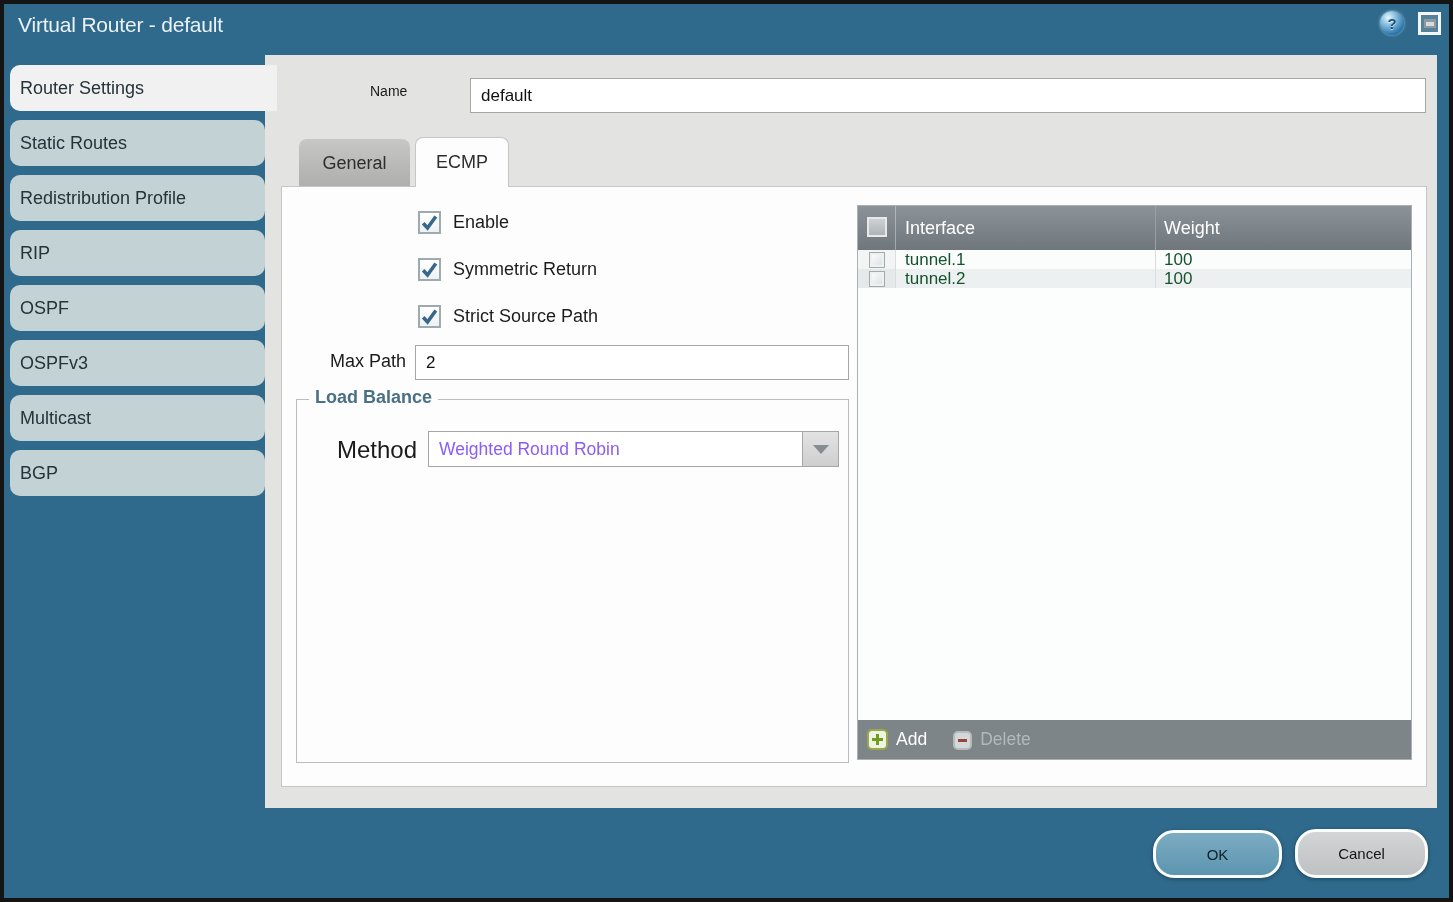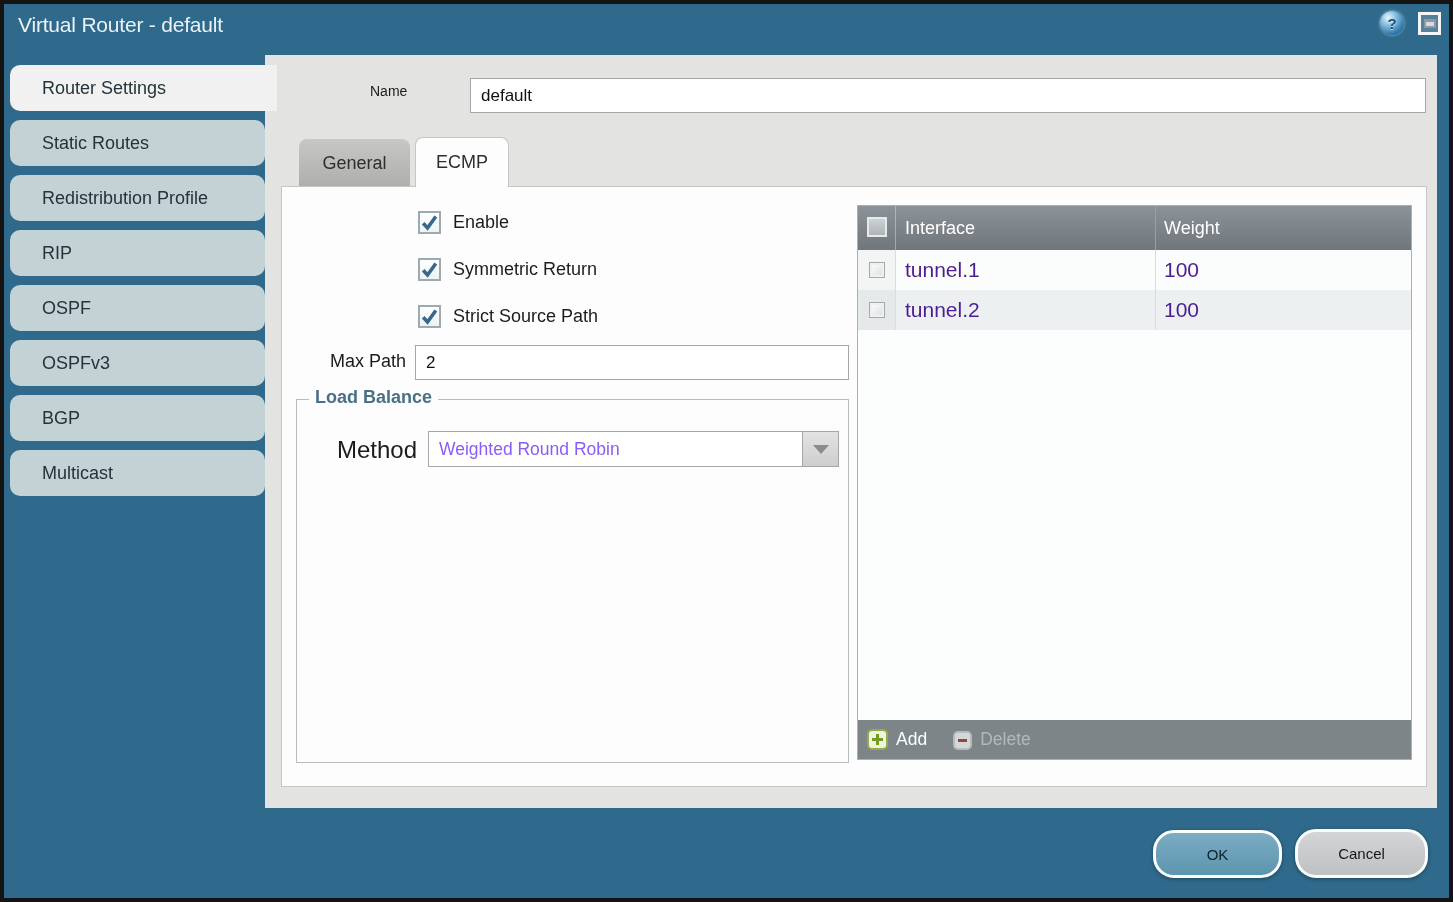--- a/index.html
+++ b/index.html
@@ -30,21 +30,21 @@
   }
   .restore-icon .inner {
     width:12px; height:9px; background:#d7dbdd; border:2px solid #8e9aa1;
     border-top:3px solid #8e9aa1;
   }
   
   .sidebar { position:absolute; left:10px; top:65px; width:255px; }
   .side-item {
     height:46px; margin-bottom:9px; border-radius:10px;
     background:#c3d2d5; color:#25333a;
-    font-size:18px; display:flex; align-items:center; padding-left:32px;
+    font-size:18px; display:flex; align-items:center; padding-left:10px;
     cursor:pointer;
   }
   .side-item.active {
     background:#f0f1f0; width:267px; border-radius:10px 0 0 10px;
     position:relative; z-index:5;
   }
   
   .content {
     position:absolute; left:265px; top:55px; width:1172px; height:753px;
     background:#e3e3e2;
@@ -136,21 +136,21 @@
     height:44px; display:flex; align-items:stretch; color:#fff; font-size:18px;
     background:linear-gradient(#8b9298,#6f777c);
   }
   .t-header .cb-cell { width:38px; border-right:1px solid rgba(255,255,255,.35); }
   .hdr-checkbox {
     width:20px; height:20px; margin:11px auto;
     border:2px solid #e8eaea; background:linear-gradient(#cdd2d4,#aeb4b7);
   }
   .t-header .col-interface { flex:1; display:flex; align-items:center; padding-left:9px; }
   .t-header .col-weight { width:256px; border-left:1px solid #989fa0; border-left:1px solid #9aa0a4; display:flex; align-items:center; padding-left:8px; }
-  .t-row { height:40px; display:flex; font-size:21px; color:#4c1d95; }
+  .t-row { height:19px; display:flex; font-size:17px; color:#14532d; }
   .t-row.odd  { background:#fbfcfc; }
   .t-row.even { background:#edf0f1; }
   .t-row .cb-cell {
     width:38px; display:flex; align-items:center; justify-content:center;
     border-right:1px solid #d9dddd;
   }
   .t-row.odd .cb-cell { background:#f3f5f5; }
   .t-row.even .cb-cell { background:#e6e9ea; }
   .row-checkbox {
     width:16px; height:16px; border:1px solid #a3aaad;
@@ -210,22 +210,22 @@
     <div class="inner"></div>
   </div>
 
   <div class="sidebar">
     <div class="side-item active">Router Settings</div>
     <div class="side-item">Static Routes</div>
     <div class="side-item">Redistribution Profile</div>
     <div class="side-item">RIP</div>
     <div class="side-item">OSPF</div>
     <div class="side-item">OSPFv3</div>
+    <div class="side-item">Multicast</div>
     <div class="side-item">BGP</div>
-    <div class="side-item">Multicast</div>
   </div>
 
   <div class="content">
 
     <div class="name-label">Name</div>
     <input class="name-input" type="text" value="default" style="">
 
     <div class="tab general">General</div>
     <div class="tab ecmp">ECMP</div>
 

